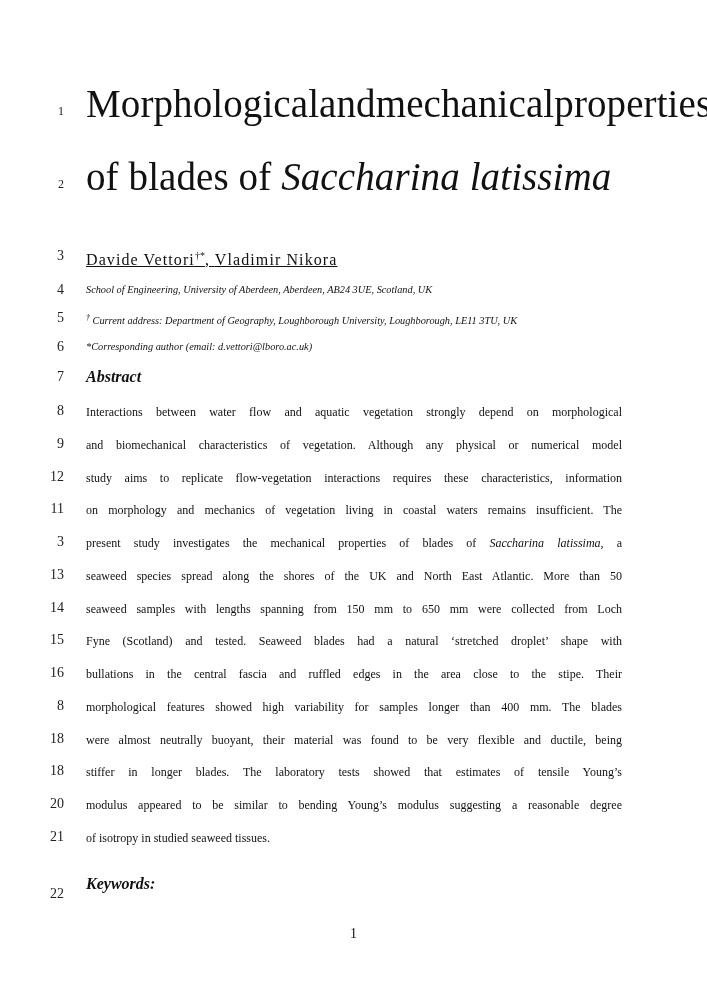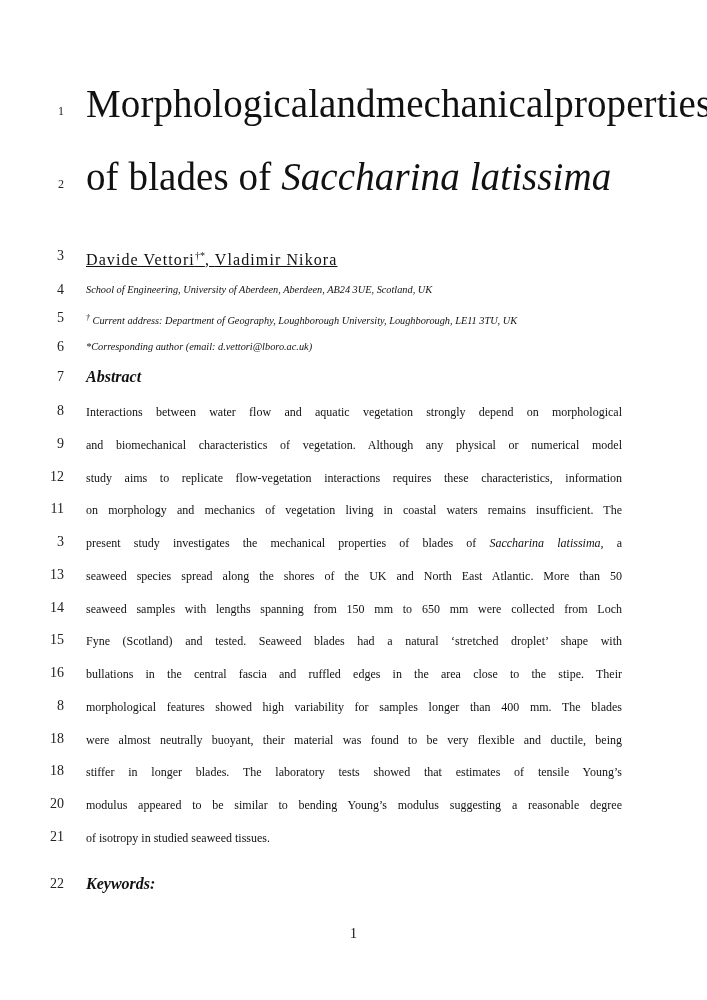--- a/index.html
+++ b/index.html
@@ -180,17 +180,17 @@
 <div class="line" style="top:796px;">
   <span class="ln">20</span>
   <div class="txt body-line">modulus appeared to be similar to bending Young’s modulus suggesting a reasonable degree</div>
 </div>
 <div class="line" style="top:829px;">
   <span class="ln">21</span>
   <div class="txt body-line last">of isotropy in studied seaweed tissues.</div>
 </div>
 
 <div class="line" style="top:874px;">
-  <span class="ln" style="top:2px;">22</span>
+  <span class="ln" style="top:12px;">22</span>
   <div class="txt heading">Keywords:</div>
 </div>
 
 <div class="page-number">1</div>
 
 </body></html>

